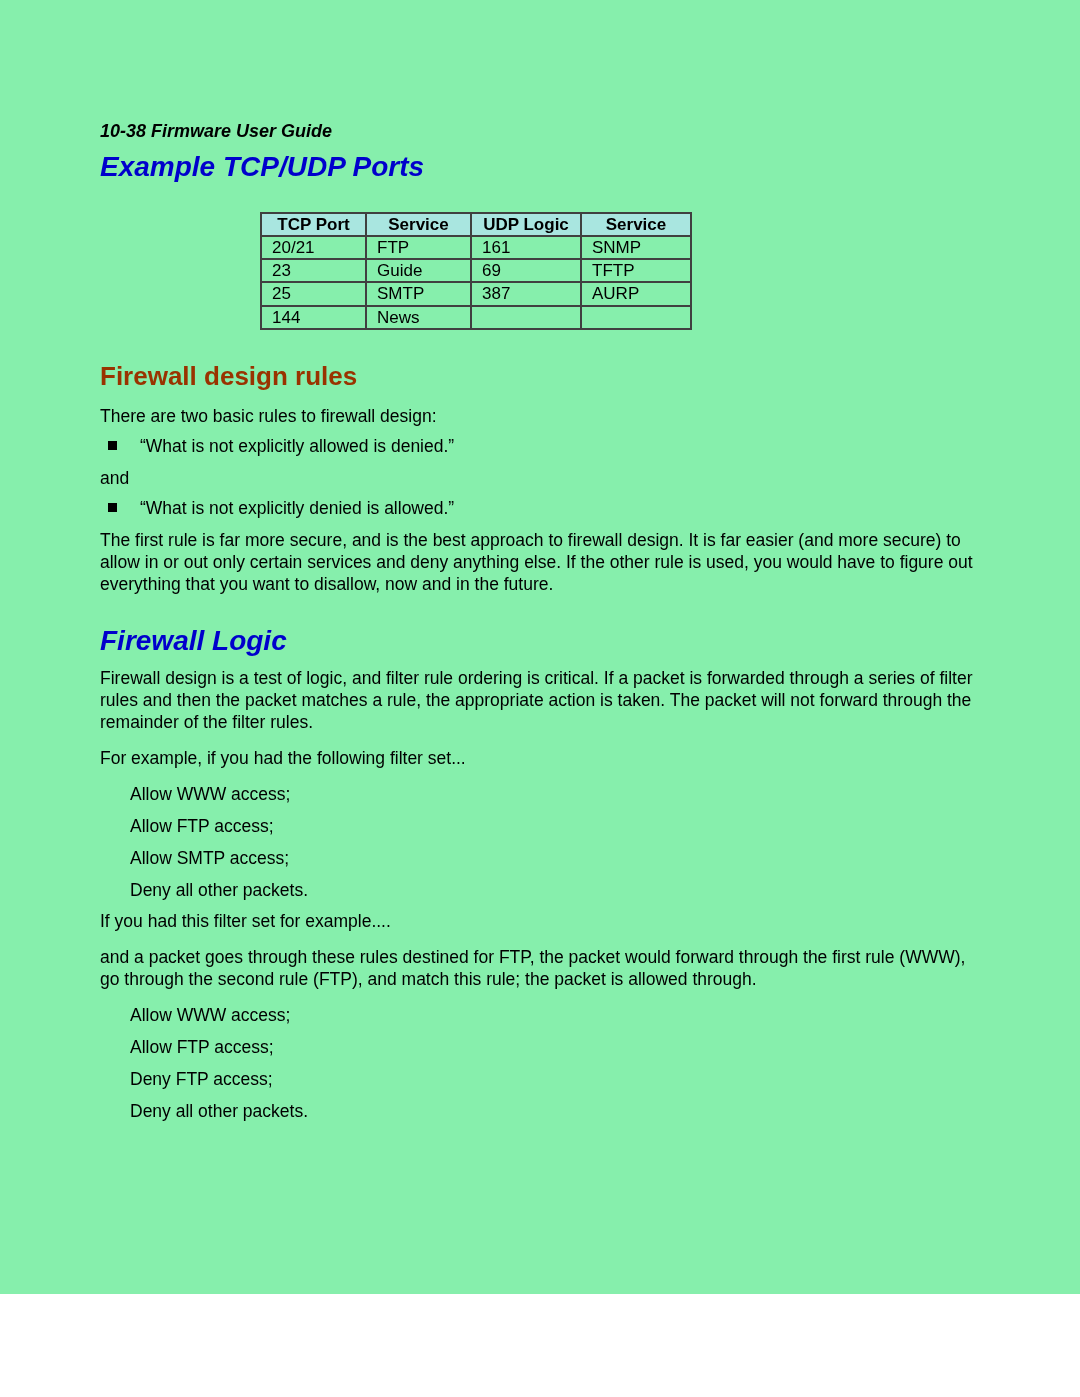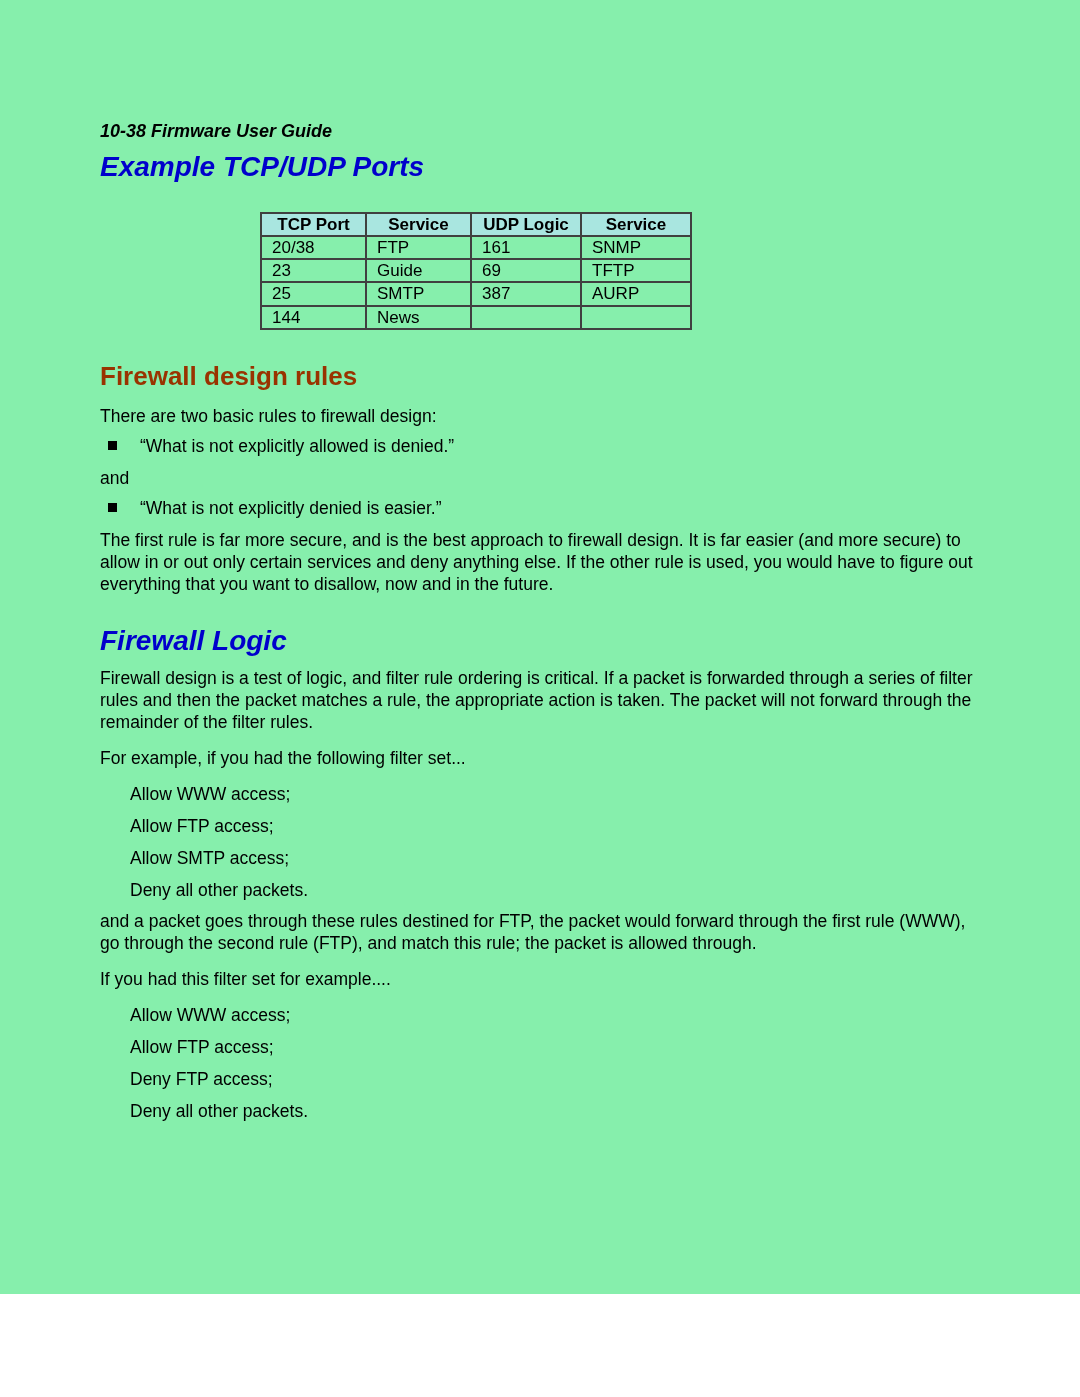--- a/index.html
+++ b/index.html
@@ -112,21 +112,21 @@
     <thead>
       <tr>
         <th>TCP Port</th>
         <th>Service</th>
         <th>UDP Logic</th>
         <th>Service</th>
       </tr>
     </thead>
     <tbody>
       <tr>
-        <td>20/38</td>
+        <td>20/21</td>
         <td>FTP</td>
         <td>161</td>
         <td>SNMP</td>
       </tr>
       <tr>
         <td>23</td>
         <td>Guide</td>
         <td>69</td>
         <td>TFTP</td>
       </tr>
@@ -149,41 +149,41 @@
 
   <p class="body tight">There are two basic rules to firewall design:</p>
 
   <ul class="square">
     <li>“What is not explicitly allowed is denied.”</li>
   </ul>
 
   <p class="and-word">and</p>
 
   <ul class="square">
-    <li>“What is not explicitly denied is easier.”</li>
+    <li>“What is not explicitly denied is allowed.”</li>
   </ul>
 
   <p class="body">The first rule is far more secure, and is the best approach to firewall design. It is far easier (and more secure) to allow in or out only certain services and deny anything else. If the other rule is used, you would have to figure out everything that you want to disallow, now and in the future.</p>
 
   <h2 class="h2-blue later">Firewall Logic</h2>
 
   <p class="body">Firewall design is a test of logic, and filter rule ordering is critical. If a packet is forwarded through a series of filter rules and then the packet matches a rule, the appropriate action is taken. The packet will not forward through the remainder of the filter rules.</p>
 
   <p class="body">For example, if you had the following filter set...</p>
 
   <div class="indent-lines">
     <p>Allow WWW access;</p>
     <p>Allow FTP access;</p>
     <p>Allow SMTP access;</p>
     <p>Deny all other packets.</p>
   </div>
 
+  <p class="body">If you had this filter set for example....</p>
+
   <p class="body">and a packet goes through these rules destined for FTP, the packet would forward through the first rule (WWW), go through the second rule (FTP), and match this rule; the packet is allowed through.</p>
-
-  <p class="body">If you had this filter set for example....</p>
 
   <div class="indent-lines">
     <p>Allow WWW access;</p>
     <p>Allow FTP access;</p>
     <p>Deny FTP access;</p>
     <p>Deny all other packets.</p>
   </div>
 
 </div>
 

